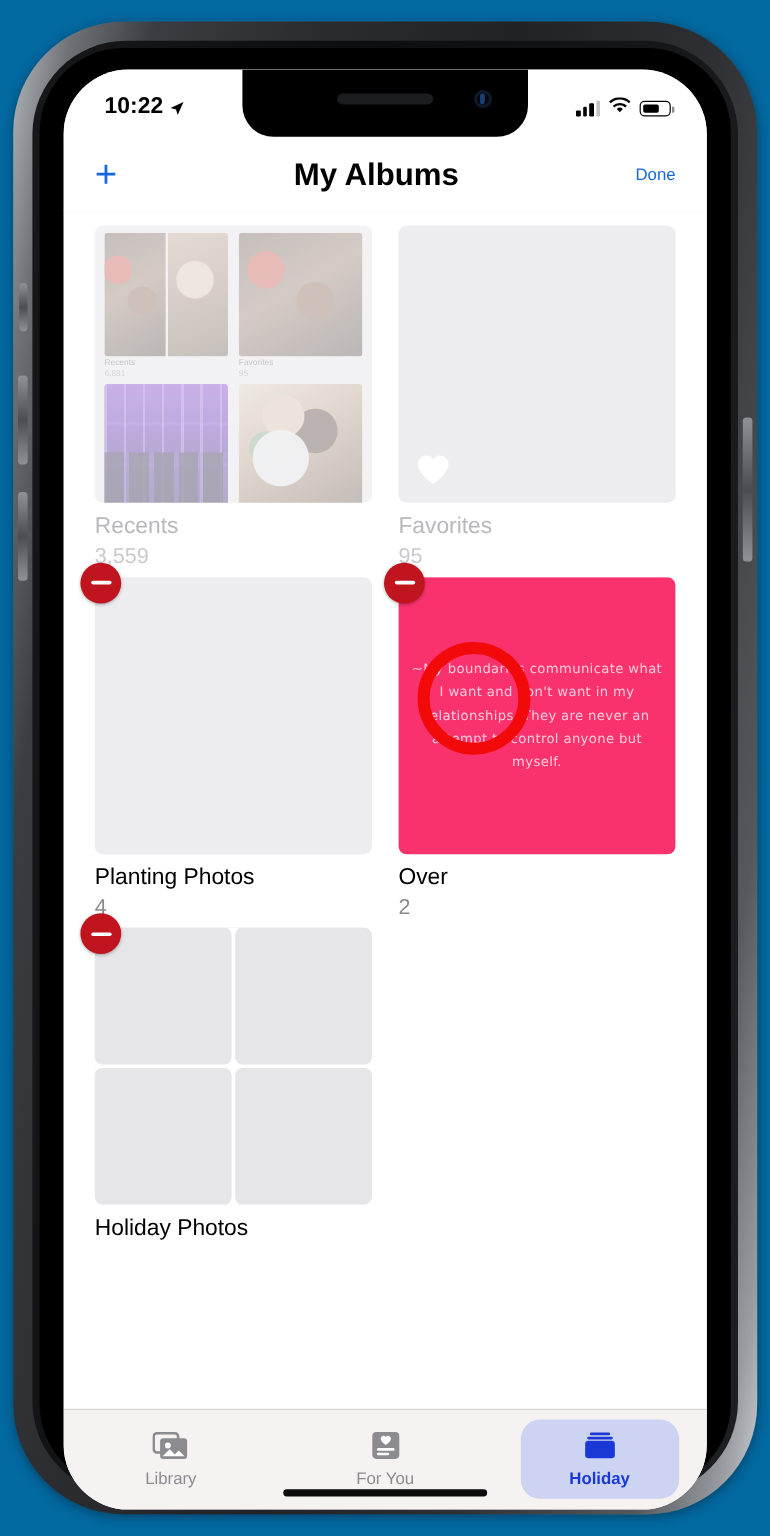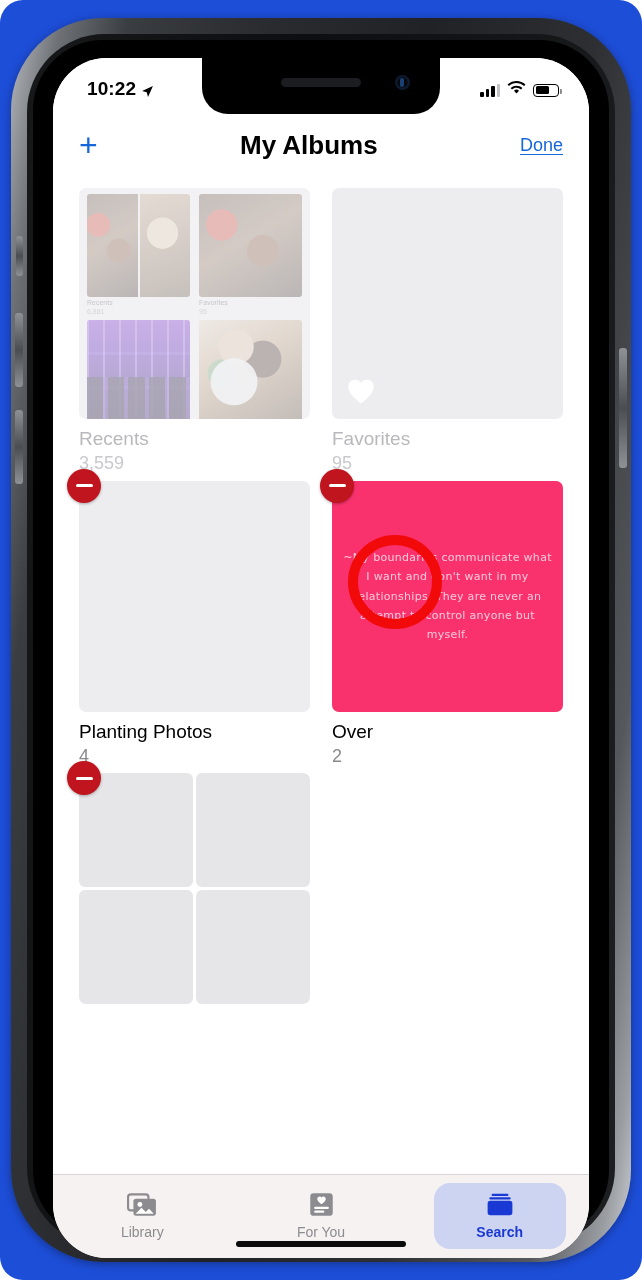--- a/index.html
+++ b/index.html
@@ -3,21 +3,21 @@
 <meta charset="utf-8">
 <style>
   * { margin:0; padding:0; box-sizing:border-box; }
   html,body{
     width:642px; height:1280px; overflow:hidden;
     background:#ffffff;
     font-family:"Liberation Sans", sans-serif;
   }
 
   
-  .scene{ position:relative; width:642px; height:1280px; background:#1d4ed8;border-radius:23px; }
+  .scene{ position:relative; width:642px; height:1280px; background:#0369a1; }
 
   .phone-outer{
     position:absolute; left:11px; top:18px;
     width:620px; height:1244px;
     border-radius:92px;
     background:linear-gradient(100deg,#b9bcc0 0%,#6e7277 6%,#3a3d41 14%,#2a2c2f 30%,#202225 50%,#2d2f32 70%,#55585c 88%,#9a9ea2 96%,#cfd2d6 100%);
     box-shadow:0 2px 10px rgba(0,0,0,.35);
   }
   .phone-band{
     position:absolute; left:16px; top:16px; right:16px; bottom:16px;
@@ -96,21 +96,21 @@
 
   
   .navbar{
     position:absolute; top:56px; left:0; right:0; height:62px;
     display:flex; align-items:center; justify-content:space-between;
     padding:0 26px; background:#fff; z-index:30;
   }
   .nav-add{ font-size:32px; color:#1667d8; font-weight:400; line-height:1; }
   .nav-title{ font-size:26px; font-weight:700; color:#000; }
   .nav-done{
-    font-size:18px; color:#1667d8; text-decoration:underline;
+    font-size:14px; color:#1667d8; 
     text-underline-offset:3px; font-weight:400;
   }
   .nav-hairline{ position:absolute; left:0; right:0; top:117px; height:1px; background:#e2e2e5; z-index:29; }
 
   
   .content{
     position:absolute; top:118px; left:0; right:0; bottom:84px;
     background:#fff; overflow:hidden;
   }
   .grid{
@@ -398,20 +398,21 @@
               <div class="minus-badge"></div>
               <div class="thumb">
                 <div class="empty-grid">
                   <div></div>
                     <div></div>
                     <div></div>
                     <div></div>
                 </div>
               </div>
             </div>
+            <div class="album-name">Holiday Photos</div>
             <div class="album-count"></div>
           </div>
 
         </div>
       </div>
 
       <div class="annot-ring"></div>
 
       <div class="tabbar">
 
@@ -441,21 +442,21 @@
 
         <div class="tab active">
           <span class="tab-pill"></span>
           <span class="tab-icon">
             <svg viewBox="0 0 26 24" width="30" height="27">
               <rect x="5.5" y="2.5" width="15" height="2" rx="1" fill="#1a39d4"></rect>
               <rect x="3.5" y="5.6" width="19" height="2" rx="1" fill="#1a39d4"></rect>
               <rect x="2" y="8.6" width="22" height="13" rx="2.4" fill="#1a39d4"></rect>
             </svg>
           </span>
-          <span class="tab-label">Search</span>
+          <span class="tab-label">Holiday</span>
         </div>
 
 
       </div>
 
       <div class="home-ind"></div>
 
     </div>
   </div>
 </div>

